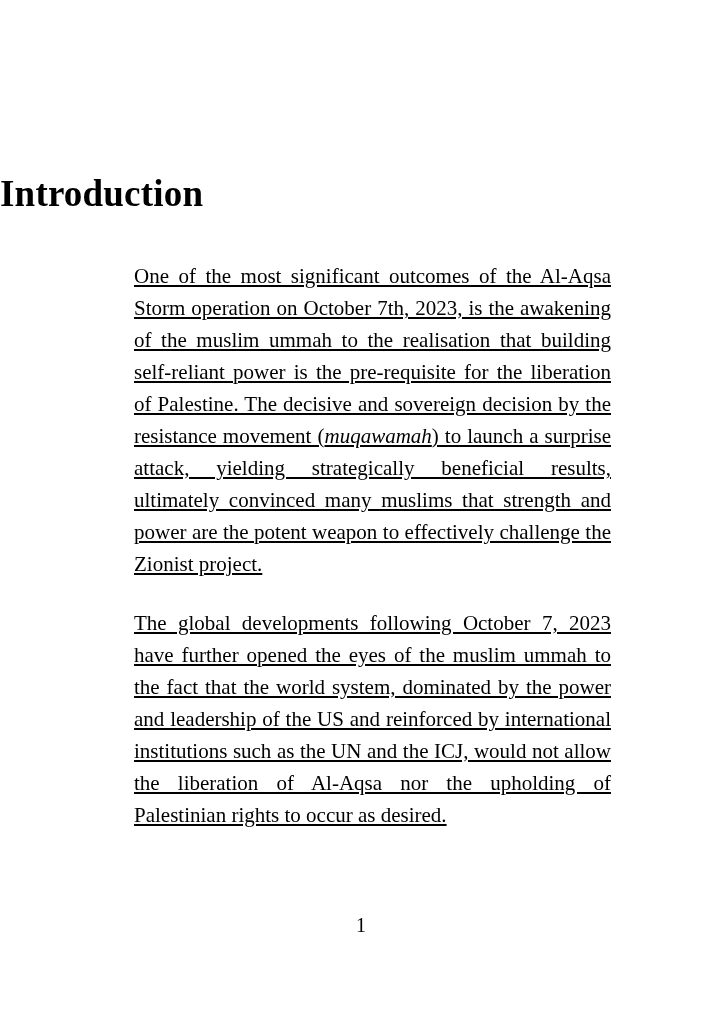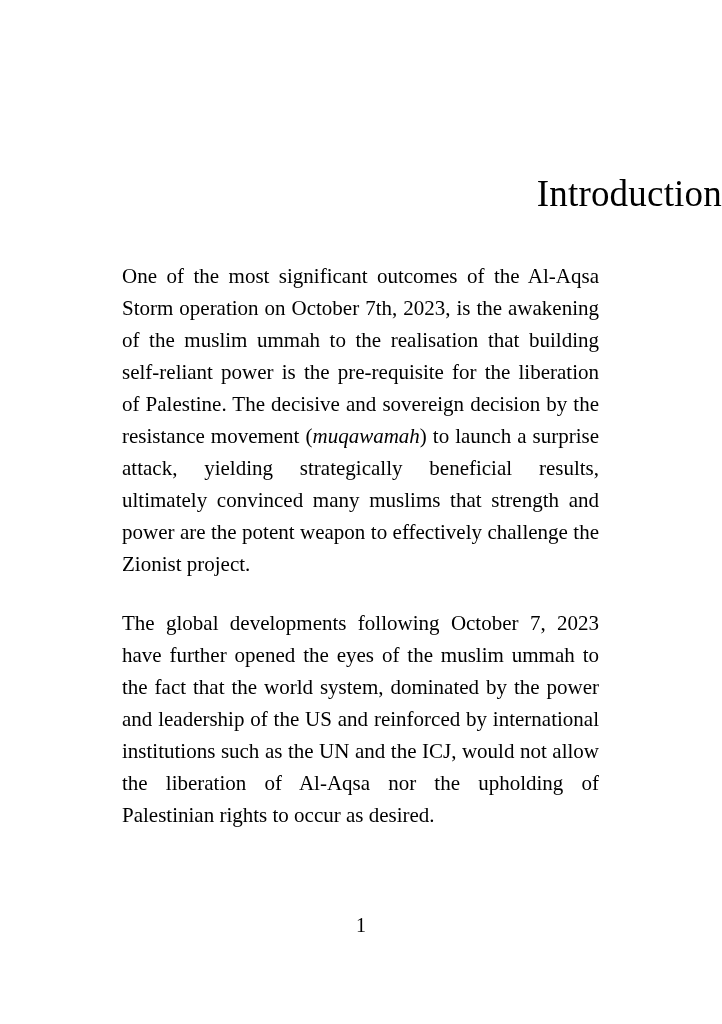--- a/index.html
+++ b/index.html
@@ -17,37 +17,38 @@
     background: #ffffff;
     overflow: hidden;
     font-family: "Liberation Serif", "DejaVu Serif", serif;
     color: #000000;
     -webkit-font-smoothing: antialiased;
   }
 
   
   .chapter-title {
     position: absolute;
-    left: 16px;
+    left: 0;
     right: 0;
     top: 172px;
-    text-align: right;
+    text-align: left;
     font-size: 37px;
-    font-weight: 400;
+    font-weight: 700;
     letter-spacing: 0.2px;
     line-height: 44px;
     margin: 0;
   }
 
   
   .text-block {
     position: absolute;
-    left: 122px;
+    left: 134px;
     top: 260px;
     width: 477px;
+    text-decoration: underline;
   }
 
   .body-paragraph {
     margin: 0;
     font-size: 21px;
     line-height: 32px;
     text-align: justify;
     text-justify: inter-word;
     hyphens: none;
     -webkit-hyphens: none;

